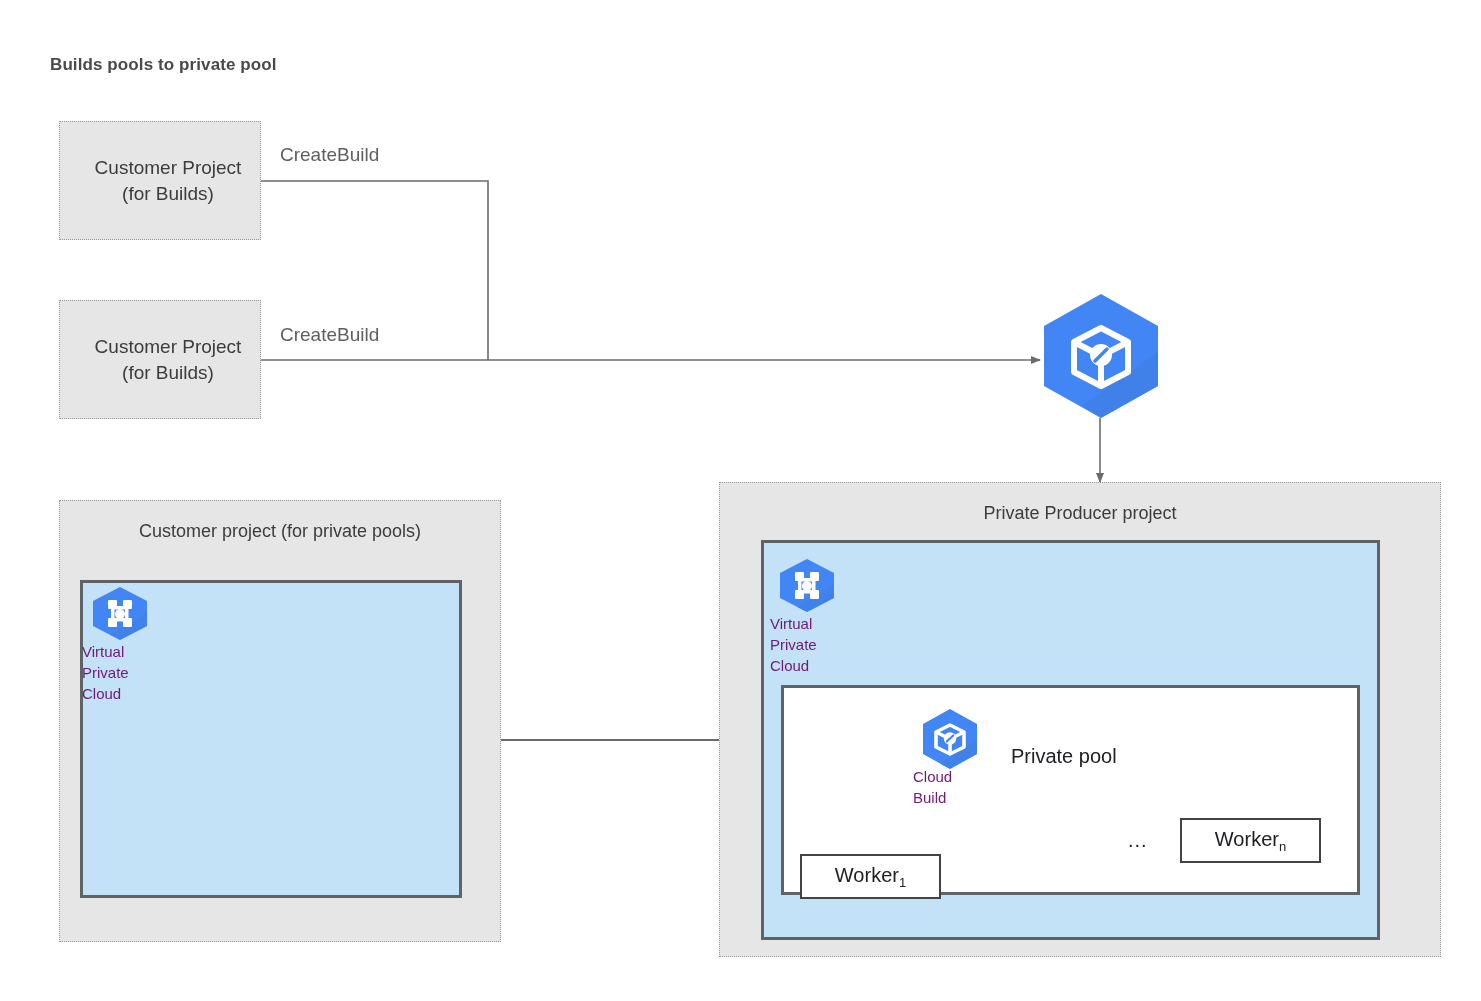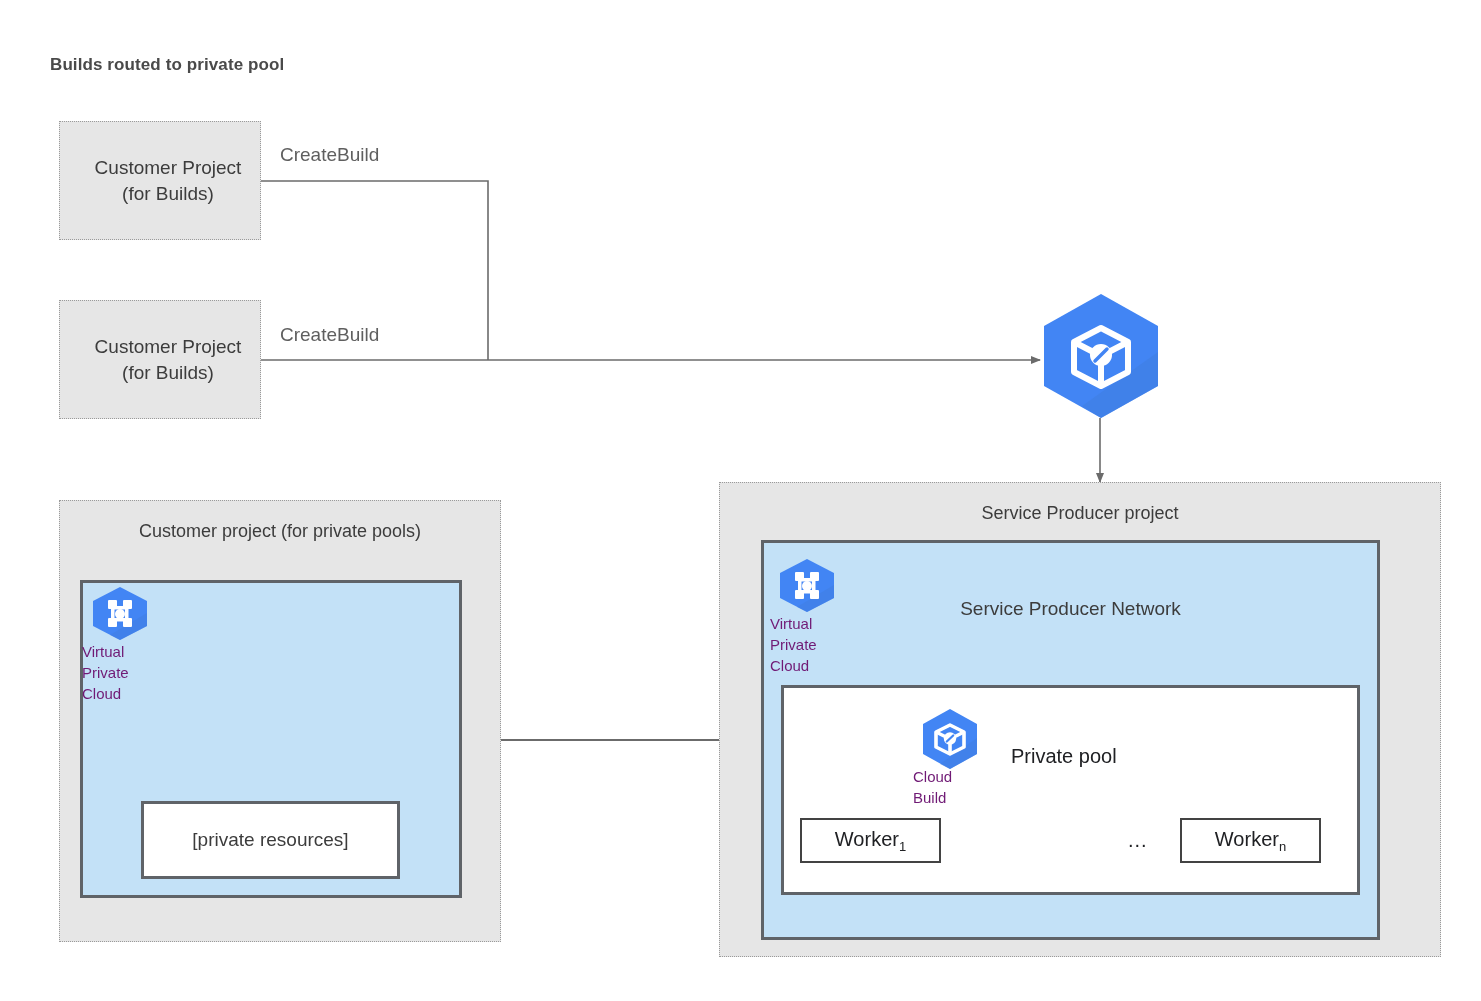--- a/index.html
+++ b/index.html
@@ -143,21 +143,21 @@
     text-align: center;
     font-size: 19px;
     color: #3c3c3c;
   }
 </style>
 </head>
 <body>
 
 <div id="canvas">
 
-  <div class="diagram-title">Builds routed to private pool</div>
+  <div class="diagram-title">Builds pools to private pool</div>
 
   <svg id="wires">
     <defs>
       <marker id="arr" markerWidth="10" markerHeight="8" refX="9" refY="4" orient="auto" markerUnits="userSpaceOnUse">
         <path d="M0,0 L10,4 L0,8 z" fill="#6b6b6b"></path>
       </marker>
       <marker id="arrL" markerWidth="10" markerHeight="8" refX="1" refY="4" orient="auto" markerUnits="userSpaceOnUse">
         <path d="M10,0 L0,4 L10,8 z" fill="#6b6b6b"></path>
       </marker>
     </defs>
@@ -224,26 +224,23 @@
       </g>
     </svg>
   </div>
   <div class="icon-caption" style="left:82px; top:641px; width:74px;">
     <span>Virtual</span><br>
     <span>Private</span><br>
     <span>Cloud</span>
   </div>
 
 
-  <div class="white-box" style="left:141px; top:801px; width:259px; height:78px;">
-    <div class="private-res-text">[private resources]</div>
-  </div>
 
   <div class="dashed-box" style="left:719px; top:482px; width:722px; height:475px;">
-    <div class="box-label-center" style="top:20px;">Service Producer project</div>
+    <div class="box-label-center" style="top:20px;">Private Producer project</div>
   </div>
 
   <div class="blue-net" style="left:761px; top:540px; width:619px; height:400px;"></div>
 
   <div style="position:absolute; left:779px; top:558px; width:56px; height:55px;">
     <svg viewBox="0 0 56 55" width="56" height="55">
       <polygon points="28,1 55,15 55,40 28,54 1,40 1,15" fill="#4285f4"></polygon>
       <polygon points="55,27 55,40 28,54 18,49" fill="#3f7de0" opacity="0.5"></polygon>
       <g fill="#ffffff">
         <rect x="16" y="14" width="9" height="9" rx="1"></rect>
@@ -257,21 +254,20 @@
         <circle cx="28" cy="28" r="5"></circle>
       </g>
     </svg>
   </div>
   <div class="icon-caption" style="left:770px; top:613px; width:74px;">
     <span>Virtual</span><br>
     <span>Private</span><br>
     <span>Cloud</span>
   </div>
 
-  <div class="net-title" style="left:761px; top:598px; width:619px;">Service Producer Network</div>
 
   <div class="white-box" style="left:781px; top:685px; width:579px; height:210px;"></div>
 
   <div style="position:absolute; left:921px; top:708px; width:58px; height:62px;">
     <svg viewBox="0 0 58 62" width="58" height="62">
       <polygon points="29,1 56,16 56,46 29,61 2,46 2,16" fill="#4285f4"></polygon>
       <polygon points="56,30 56,46 29,61 19,56" fill="#3f7de0" opacity="0.5"></polygon>
       <g>
         <path d="M29,17 L43,24 L43,39 L29,46 L15,39 L15,24 Z" fill="none" stroke="#ffffff" stroke-width="3.6" stroke-linejoin="round"></path>
         <path d="M15,24 L29,31 L43,24" fill="none" stroke="#ffffff" stroke-width="3.6" stroke-linejoin="round"></path>
@@ -281,21 +277,21 @@
       </g>
     </svg>
   </div>
   <div class="icon-caption" style="left:913px; top:766px; width:74px;">
     <span>Cloud</span><br>
     <span>Build</span>
   </div>
 
   <div class="pool-title" style="left:1011px; top:745px;">Private pool</div>
 
-  <div class="white-box-thin" style="left:800px; top:818px; width:141px; height:45px;">
+  <div class="white-box-thin" style="left:800px; top:854px; width:141px; height:45px;">
     <div class="worker-label">
       <span>Worker</span><sub>1</sub>
     </div>
   </div>
 
 
   <div class="ellipsis" style="left:1128px; top:829px;">...</div>
 
   <div class="white-box-thin" style="left:1180px; top:818px; width:141px; height:45px;">
     <div class="worker-label">

